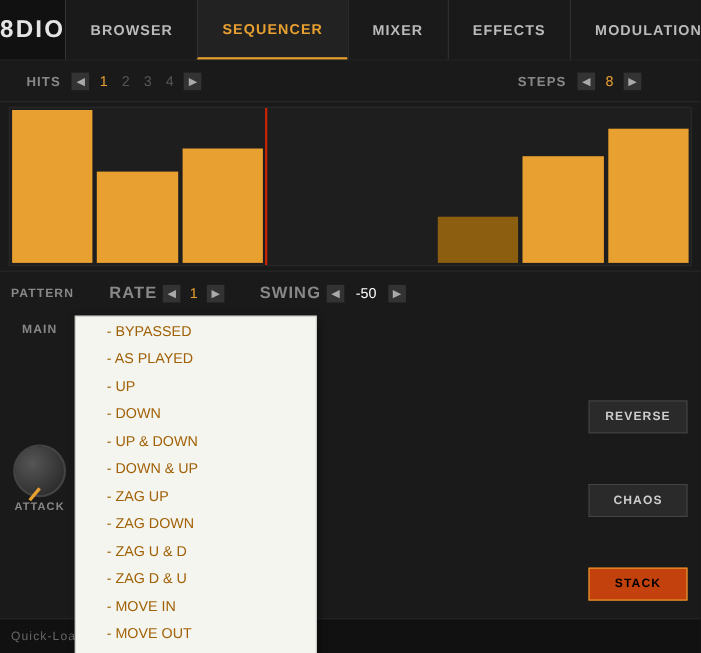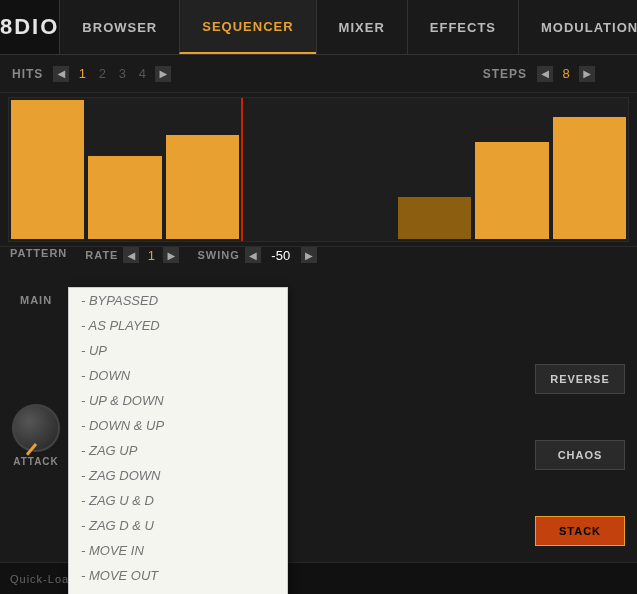--- a/index.html
+++ b/index.html
@@ -56,21 +56,21 @@
       background: #222;
       border-bottom: 2px solid #e8a030;
     }
 
     
     .controls-bar {
       display: flex;
       align-items: center;
       height: 38px;
       background: #1a1a1a;
-      padding: 0 12px;
+      padding: 0 24px;
       border-bottom: 1px solid #2a2a2a;
     }
     .control-group {
       display: flex;
       align-items: center;
       gap: 6px;
       margin-right: 30px;
     }
     .control-label {
       font-size: 12px;
@@ -145,26 +145,26 @@
       top: 0;
       width: 2px;
       height: 100%;
       background: #cc2200;
       z-index: 5;
     }
 
     
     .pattern-row {
       display: flex;
-      align-items: flex-start;
+      align-items: center;
       height: 40px;
       background: #1a1a1a;
       padding: 0 10px;
       border-top: 1px solid #2a2a2a;
-      gap: 8px;
+      gap: 22px;
       position: relative;
     }
     .pattern-label {
       font-size: 11px;
       color: #888;
       letter-spacing: 1px;
       font-weight: bold;
     }
     .pattern-dropdown {
       background: #e8a030;
@@ -184,21 +184,21 @@
       font-size: 10px;
       margin-left: 8px;
     }
     .rate-group, .swing-group {
       display: flex;
       align-items: center;
       gap: 5px;
       margin-left: 10px;
     }
     .rate-label, .swing-label {
-      font-size: 11px;
+      font-size: 15px;
       color: #888;
       font-weight: bold;
       letter-spacing: 1px;
     }
     .swing-val {
       font-size: 13px;
       color: #fff;
       min-width: 30px;
       text-align: center;
     }
@@ -208,26 +208,25 @@
       position: absolute;
       top: 40px;
       left: 68px;
       width: 220px;
       background: #f5f5f0;
       z-index: 100;
       border: 1px solid #ccc;
       box-shadow: 2px 2px 8px rgba(0,0,0,0.5);
     }
     .dropdown-item {
-      padding: 5px 12px;
+      padding: 5px 28px;
       font-size: 13px;
-      color: #737373;
+      color: #a16207;
       cursor: pointer;
       white-space: nowrap;
-      font-style: italic;
     }
     .knob-group {
       display: flex;
       flex-direction: column;
       align-items: center;
       gap: 4px;
     }
     .knob {
       width: 48px;
       height: 48px;

